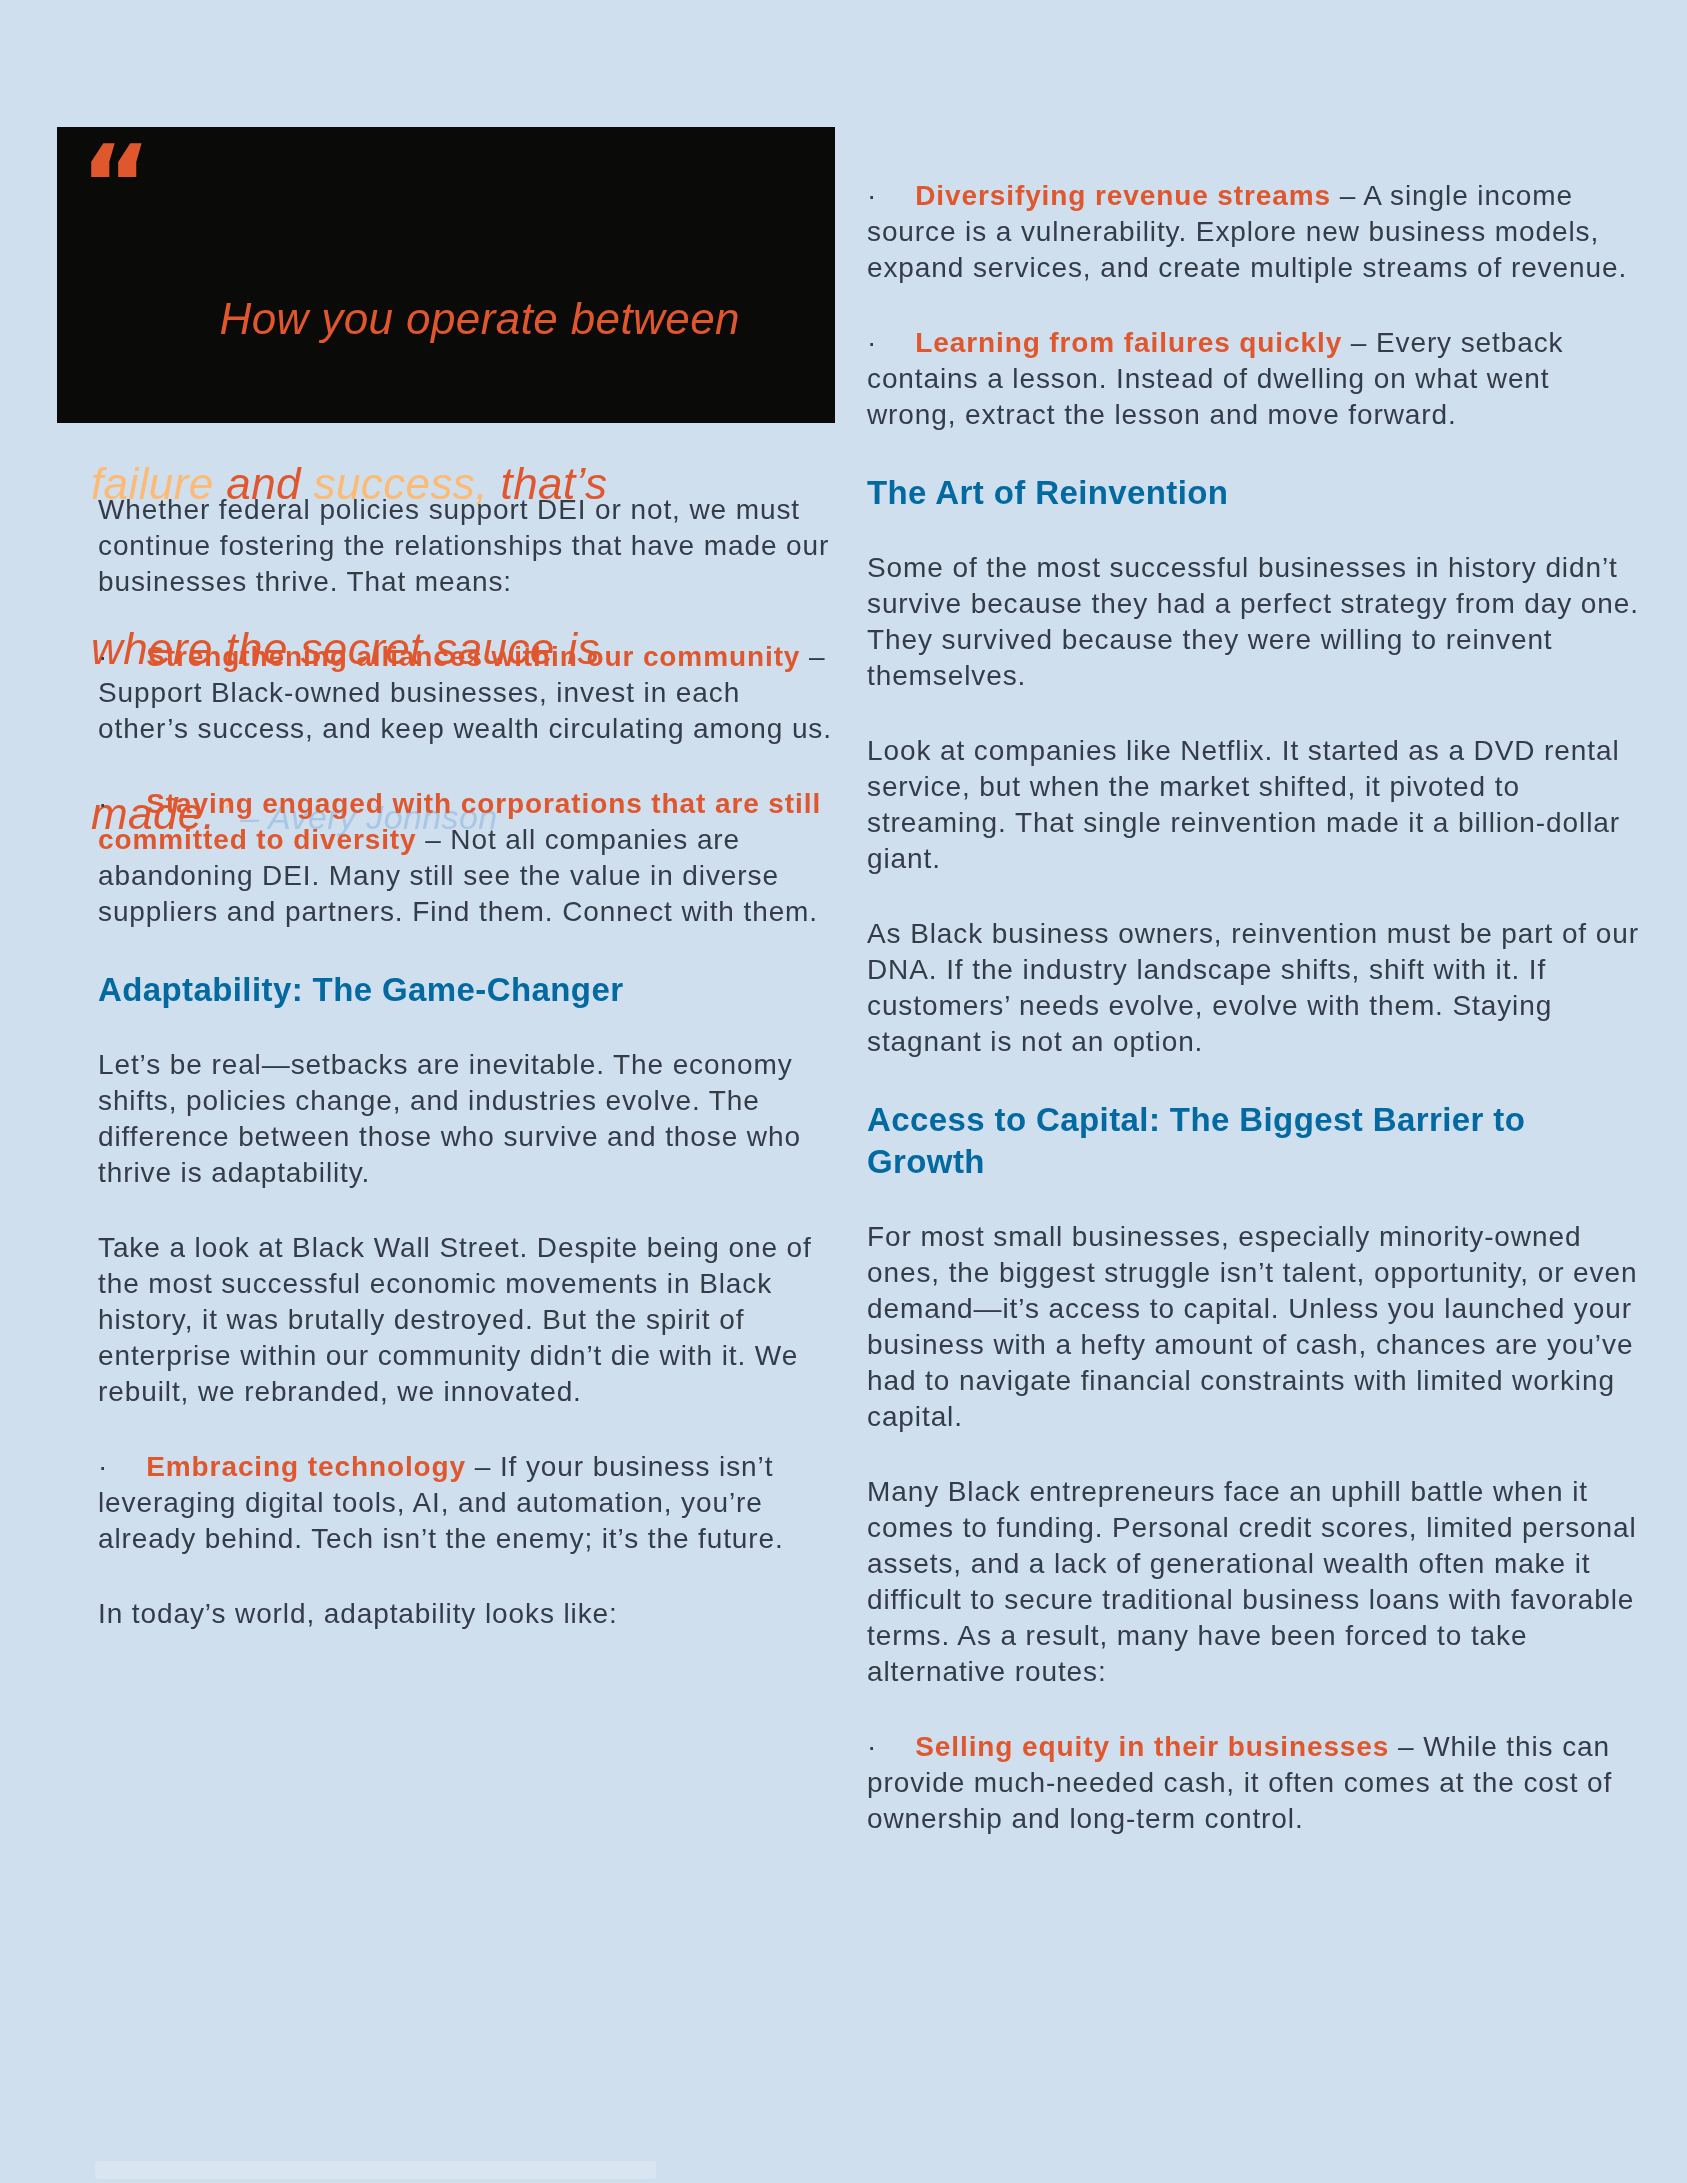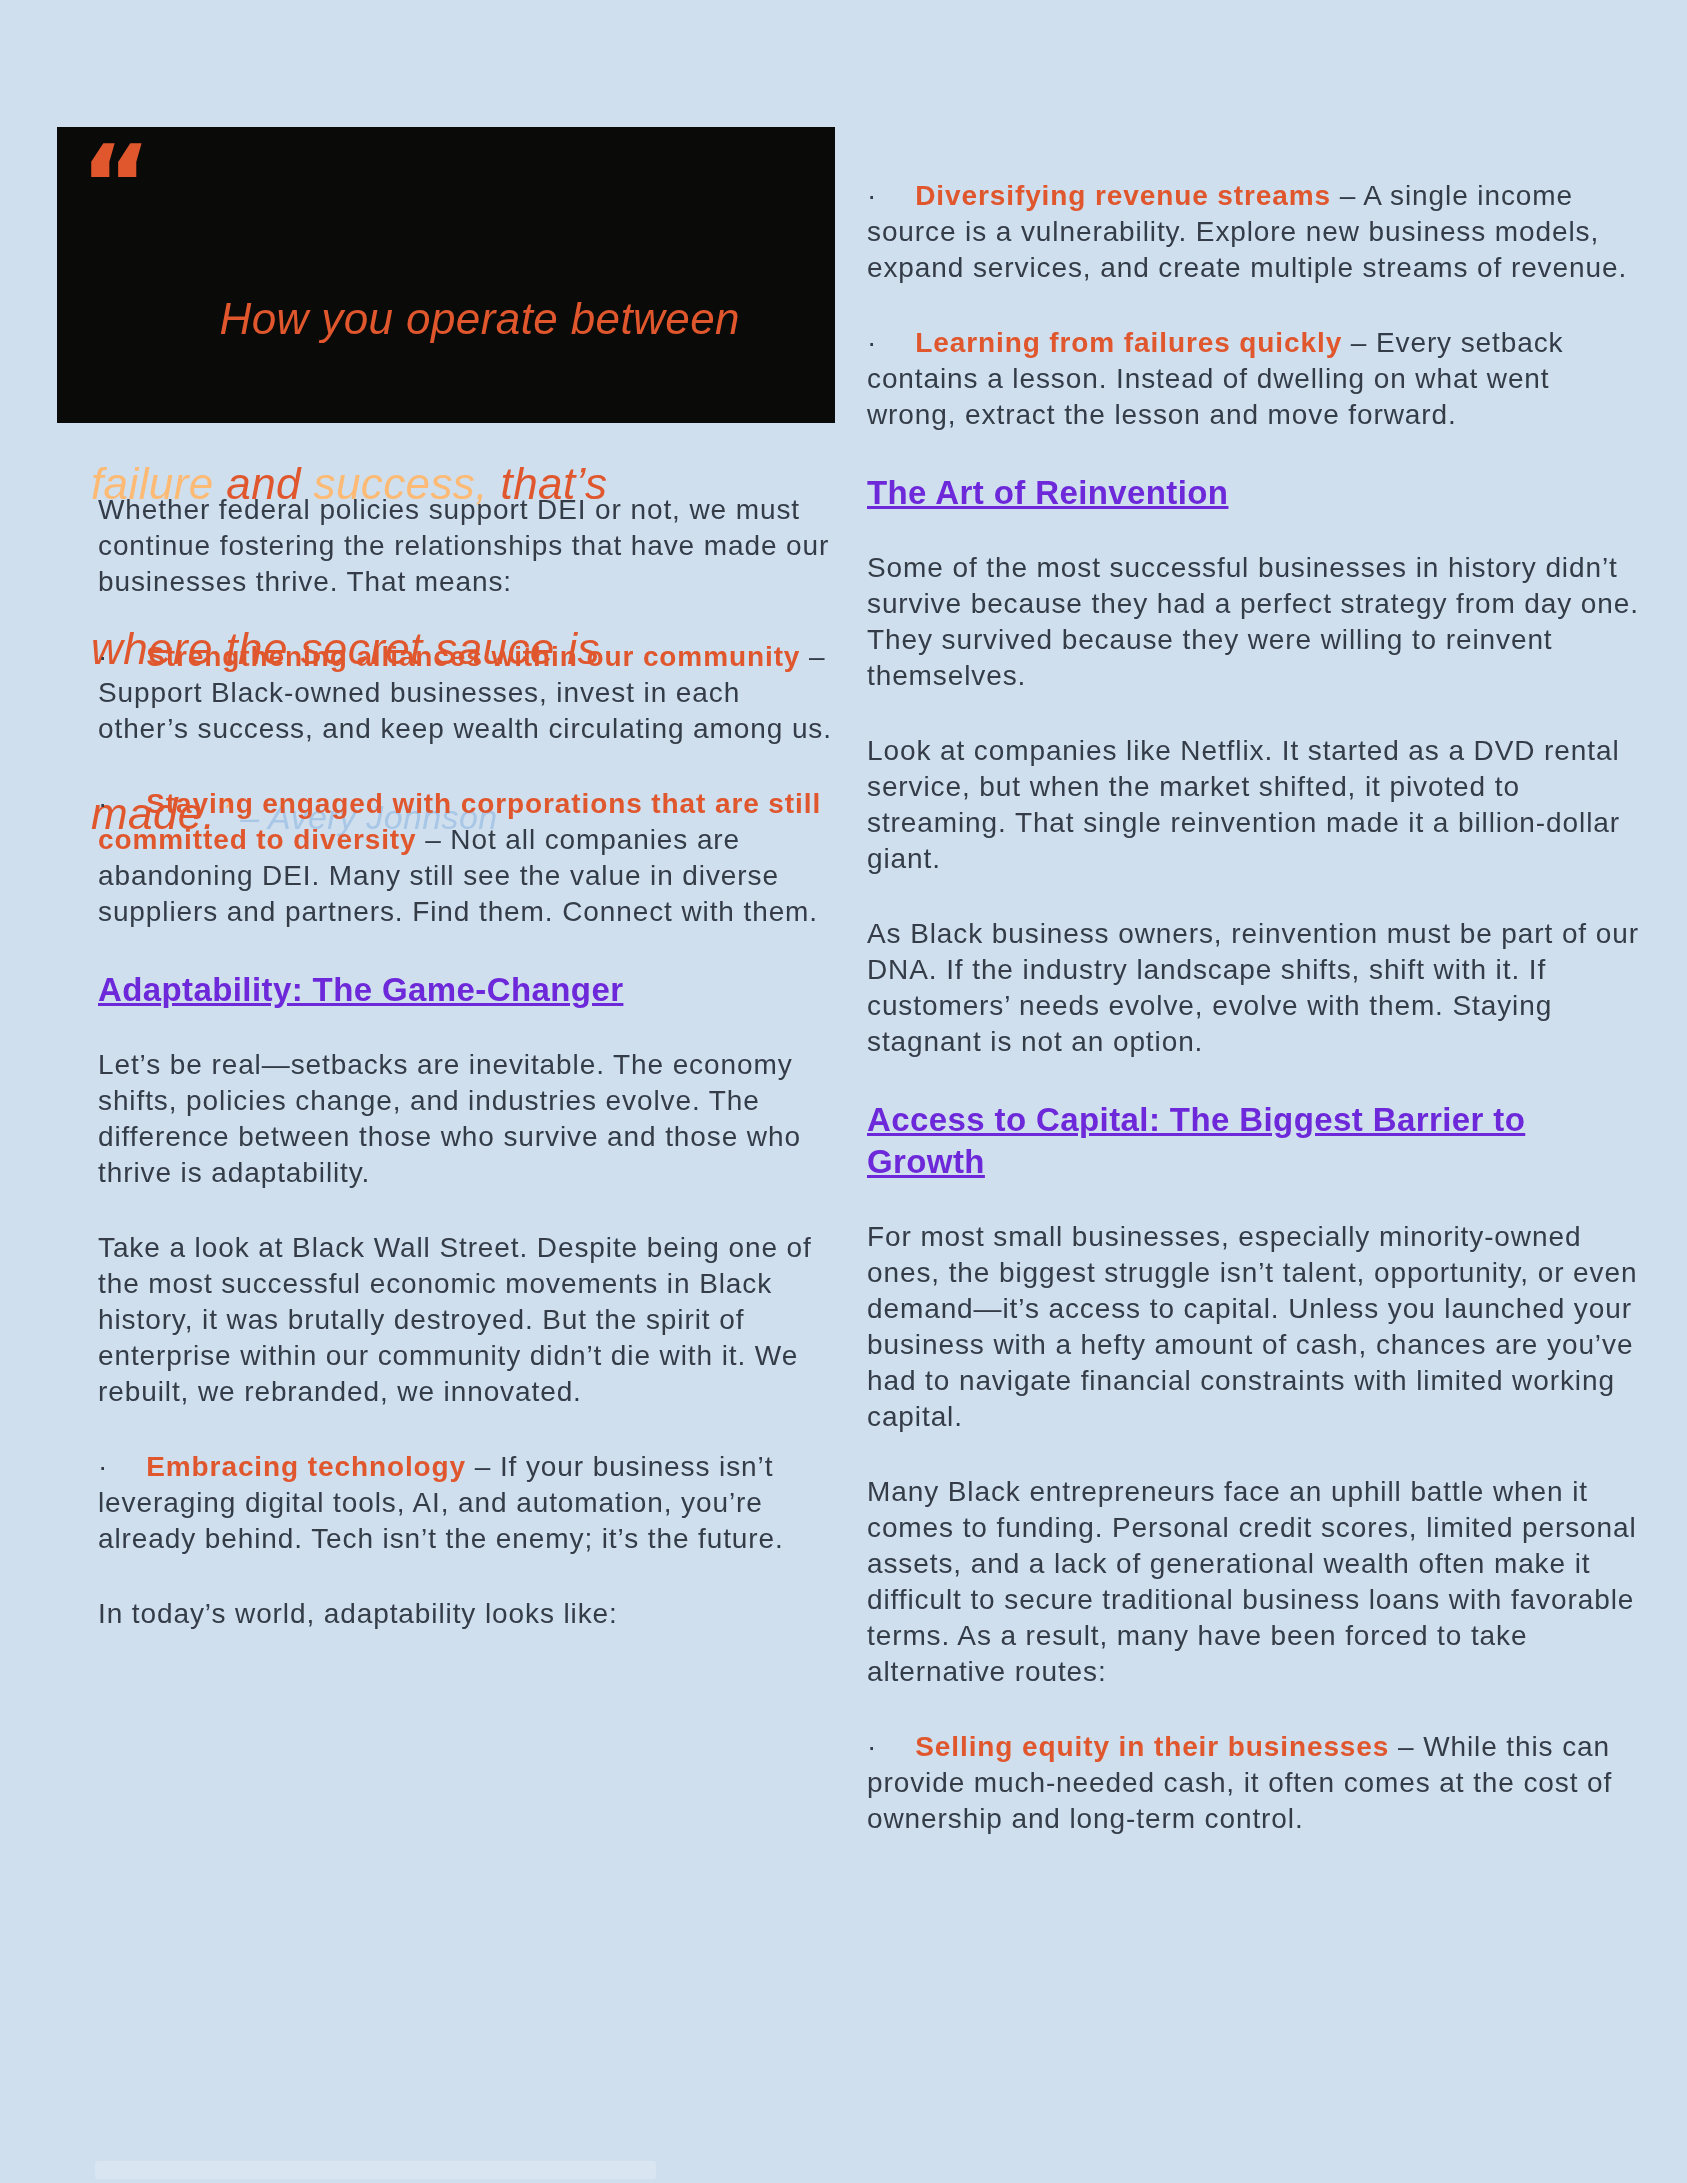--- a/index.html
+++ b/index.html
@@ -42,22 +42,22 @@
   .para{
     font-size:28px;line-height:36px;letter-spacing:0.9px;
     margin:0 0 39px 0;white-space:pre-wrap;
   }
   .lead{color:#e0562d;font-weight:bold;}
   .rest{white-space:pre-wrap;}
   .dot{display:inline-block;}
   .bgap{display:inline-block;width:38px;}
 
   .sh{
-    font-size:33px;line-height:42px;color:#6d28d9;font-weight:bold;
-    letter-spacing:0.4px;margin:5.8px 0 36px 0;text-decoration:underline;
+    font-size:33px;line-height:42px;color:#0369a1;font-weight:bold;
+    letter-spacing:0.4px;margin:5.8px 0 36px 0;
   }
 
   
   .footer-ghost{
     position:absolute;left:95px;top:2161px;width:561px;height:17.5px;
     background:rgba(255,255,255,0.22);border-radius:2.9px;
   }
 </style>
 </head>
 <body>

